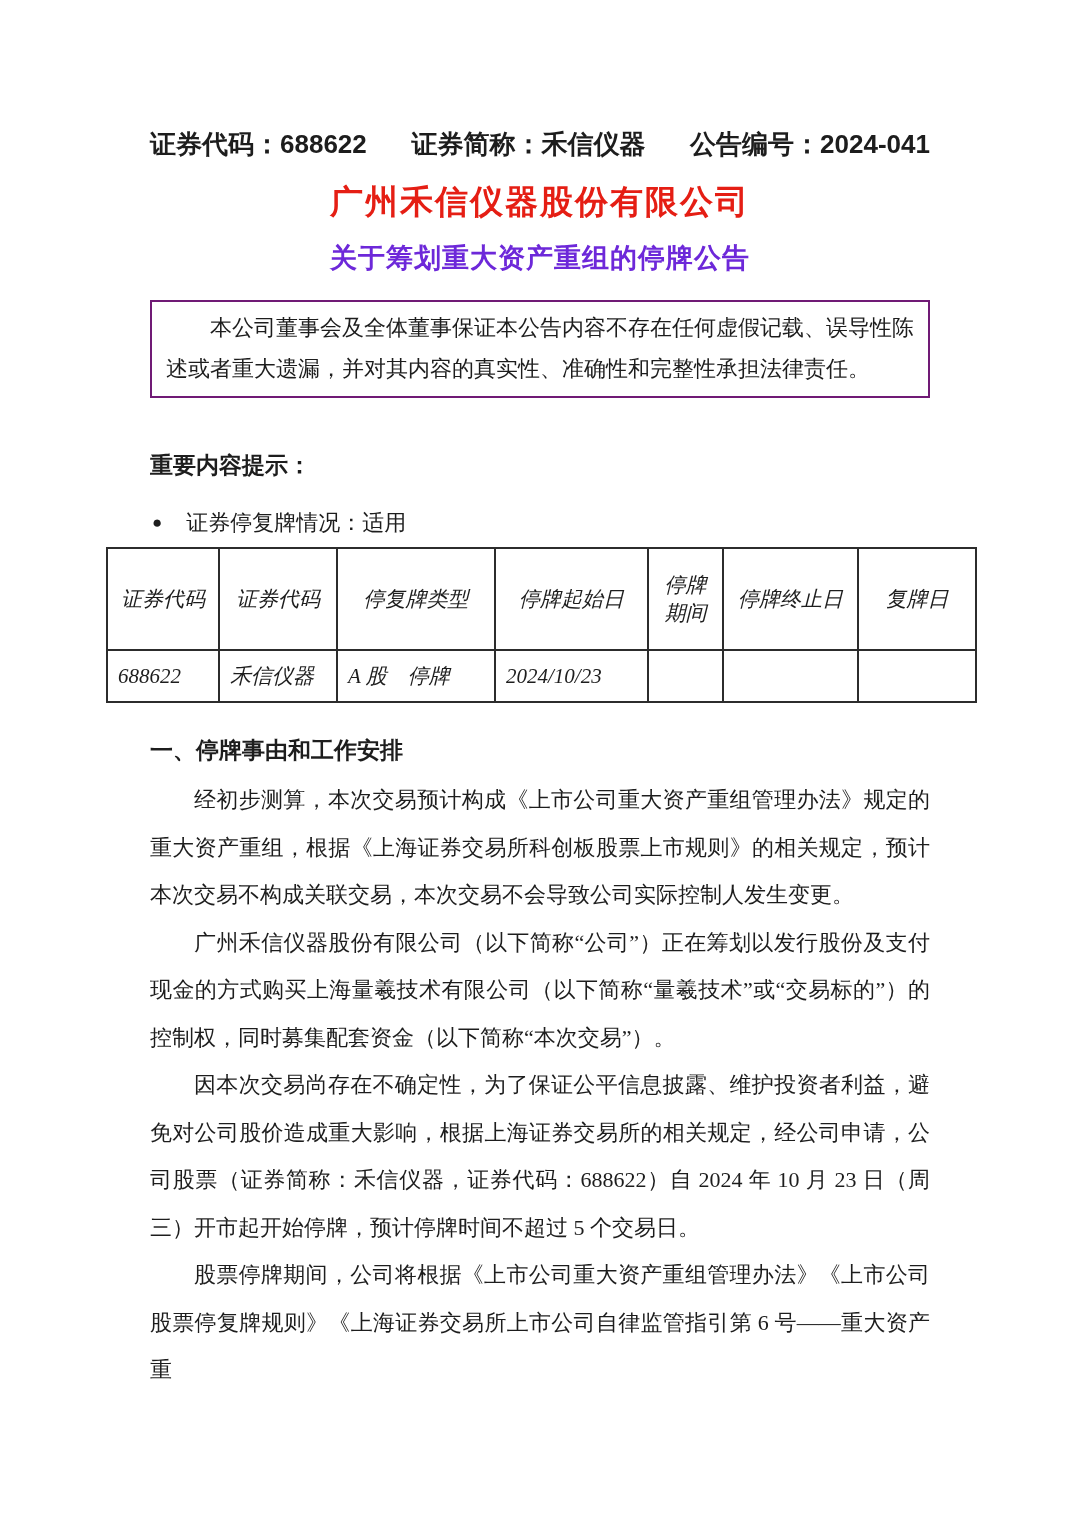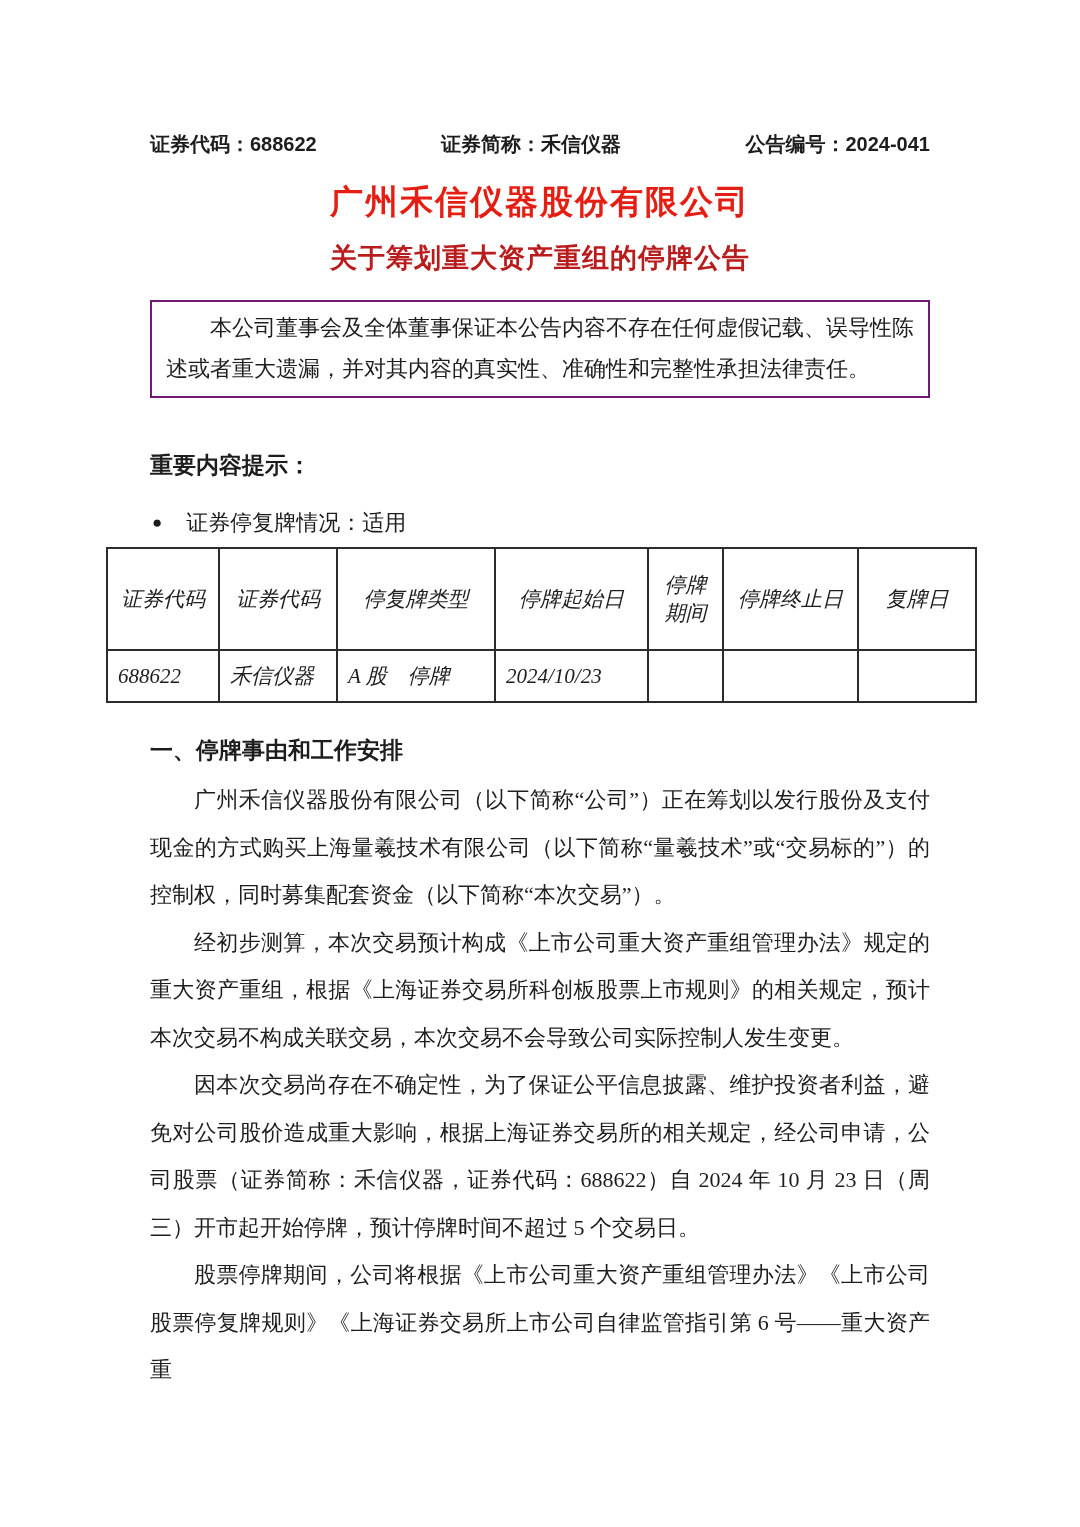--- a/index.html
+++ b/index.html
@@ -11,35 +11,35 @@
     padding:0 150px;
     overflow:hidden;
     color:#1d1d1d;
     font-family:"Liberation Serif","DejaVu Serif",serif;
   }
   
   .doc-header {
     margin-top:130px;
     display:flex; justify-content:space-between;
     font-family:"Liberation Sans","DejaVu Sans",sans-serif;
-    font-weight:bold; font-size:20px; line-height:28px;
+    font-weight:bold; font-size:26px; line-height:28px;
     white-space:nowrap;
   }
   
   .title-company {
     margin-top:22px; text-align:center;
     font-family:Liberation Serif, serif;
     font-weight:bold; font-size:33px; line-height:44px;
     letter-spacing:2px; color:#e51e14;
   }
   .title-subject {
     margin-top:14px; text-align:center;
     font-family:"Liberation Sans","DejaVu Sans",sans-serif;
     font-weight:bold; font-size:27px; line-height:40px;
-    letter-spacing:1px; color:#b91c1c;
+    letter-spacing:1px; color:#6d28d9;
   }
   
   .declaration-box {
     margin-top:22px;
     border:2px solid #701a75;
     padding:5px 14px 7px 14px;
     font-size:22px; line-height:41px;
     text-align:justify; text-indent:2em;
   }
   .important-heading {
@@ -143,19 +143,19 @@
         <td></td>
         <td></td>
         <td></td>
       </tr>
     </tbody>
   </table>
 
   <div class="section-heading">一、停牌事由和工作安排</div>
 
   <div class="section-body">
+    <p>经初步测算，本次交易预计构成《上市公司重大资产重组管理办法》规定的重大资产重组，根据《上海证券交易所科创板股票上市规则》的相关规定，预计本次交易不构成关联交易，本次交易不会导致公司实际控制人发生变更。</p>
     <p>广州禾信仪器股份有限公司（以下简称“公司”）正在筹划以发行股份及支付现金的方式购买上海量羲技术有限公司（以下简称“量羲技术”或“交易标的”）的控制权，同时募集配套资金（以下简称“本次交易”）。</p>
-    <p>经初步测算，本次交易预计构成《上市公司重大资产重组管理办法》规定的重大资产重组，根据《上海证券交易所科创板股票上市规则》的相关规定，预计本次交易不构成关联交易，本次交易不会导致公司实际控制人发生变更。</p>
     <p>因本次交易尚存在不确定性，为了保证公平信息披露、维护投资者利益，避免对公司股价造成重大影响，根据上海证券交易所的相关规定，经公司申请，公司股票（证券简称：禾信仪器，证券代码：688622）自 2024 年 10 月 23 日（周三）开市起开始停牌，预计停牌时间不超过 5 个交易日。</p>
     <p>股票停牌期间，公司将根据《上市公司重大资产重组管理办法》《上市公司股票停复牌规则》《上海证券交易所上市公司自律监管指引第 6 号——重大资产重</p>
   </div>
 
 </div>
 
 </body></html>

